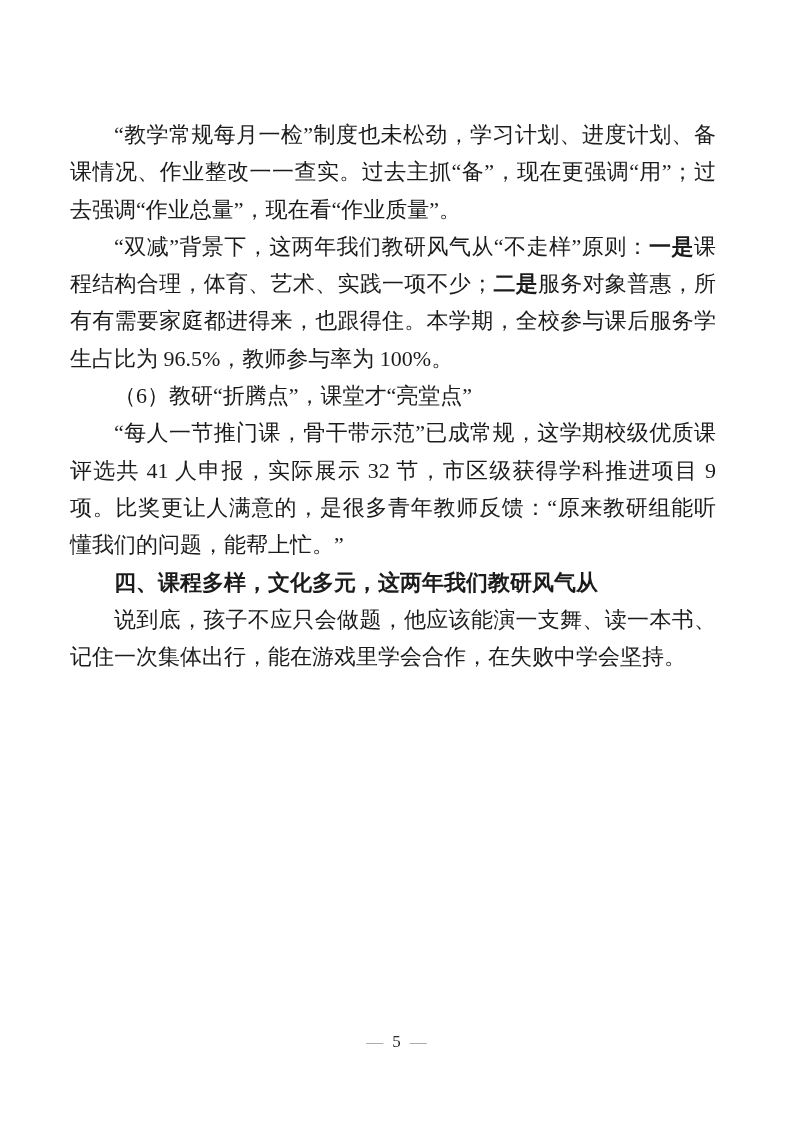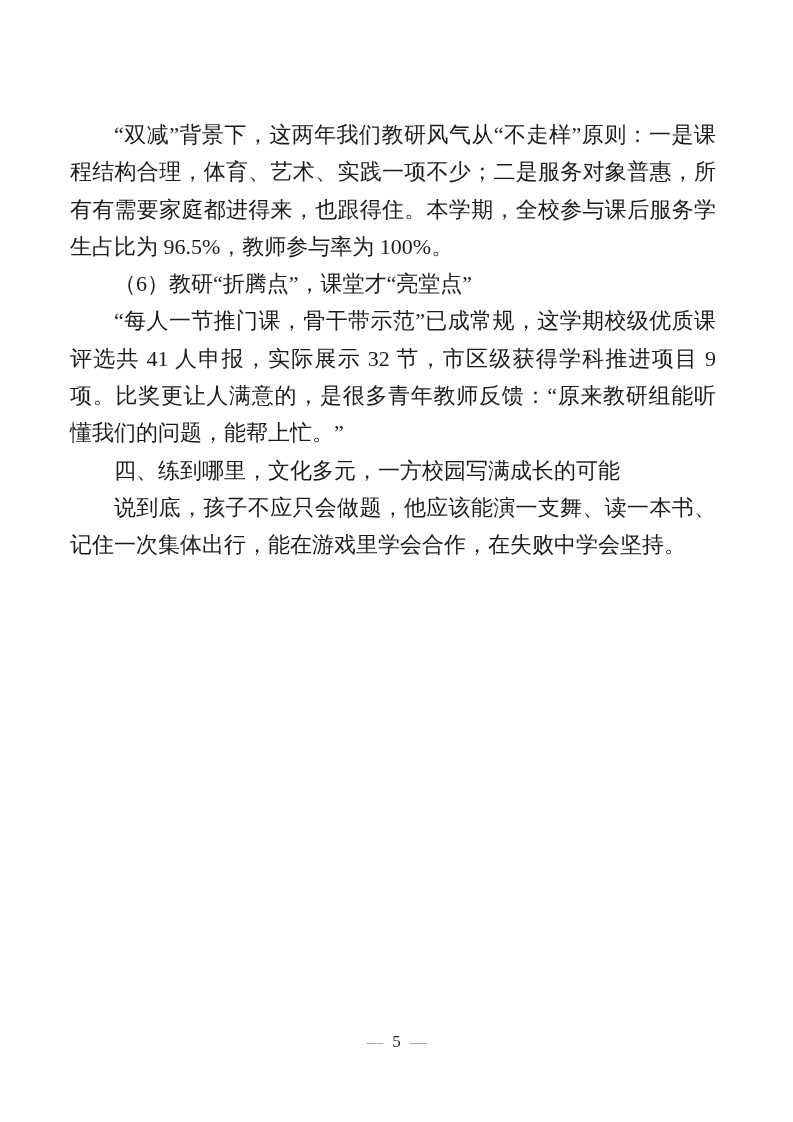--- a/index.html
+++ b/index.html
@@ -31,21 +31,21 @@
     text-align: justify;
     text-justify: inter-ideograph;
     word-break: break-all;
   }
   .doc p.heading {
     font-family: "Liberation Sans", "DejaVu Sans", sans-serif;
     font-weight: 700;
     text-align: left;
   }
   .seg-bold {
-    font-weight: 400;
+    font-weight: 700;
     font-family: "Liberation Sans", "DejaVu Sans", sans-serif;
   }
   .footer {
     position: absolute;
     left: 0;
     top: 1031px;
     width: 793px;
     text-align: center;
     font-size: 17px;
     line-height: 22px;
@@ -59,24 +59,25 @@
   .footer .num {
     color: #2a2a2a;
   }
 </style>
 </head>
 <body>
 
 <div class="page">
 
   <div class="doc" id="doc-body">
+      <p class="body-para"><span>“教学常规每月一检”制度也未松劲，学习计划、进度计划、备课情况、作业整改一一查实。过去主抓“备”，现在更强调“用”；过去强调“作业总量”，现在看“作业质量”。</span></p>
       <p class="body-para"><span>“双减”背景下，这两年我们教研风气从“不走样”原则：</span><span class="seg-bold">一是</span><span>课程结构合理，体育、艺术、实践一项不少；</span><span class="seg-bold">二是</span><span>服务对象普惠，所有有需要家庭都进得来，也跟得住。本学期，全校参与课后服务学生占比为 96.5%，教师参与率为 100%。</span></p>
       <p class="body-para"><span>（6）教研“折腾点”，课堂才“亮堂点”</span></p>
       <p class="body-para"><span>“每人一节推门课，骨干带示范”已成常规，这学期校级优质课评选共 41 人申报，实际展示 32 节，市区级获得学科推进项目 9 项。比奖更让人满意的，是很多青年教师反馈：“原来教研组能听懂我们的问题，能帮上忙。”</span></p>
-      <p class="heading"><span class="seg-bold">四、练到哪里，文化多元，一方校园写满成长的可能</span></p>
+      <p class="heading"><span class="seg-bold">四、课程多样，文化多元，这两年我们教研风气从</span></p>
       <p class="body-para"><span>说到底，孩子不应只会做题，他应该能演一支舞、读一本书、记住一次集体出行，能在游戏里学会合作，在失败中学会坚持。</span></p>
     </div>
 
   <div class="footer">
     <span class="dash">—</span><span class="num">5</span><span class="dash">—</span>
   </div>
 
 </div>
 
 </body></html>

